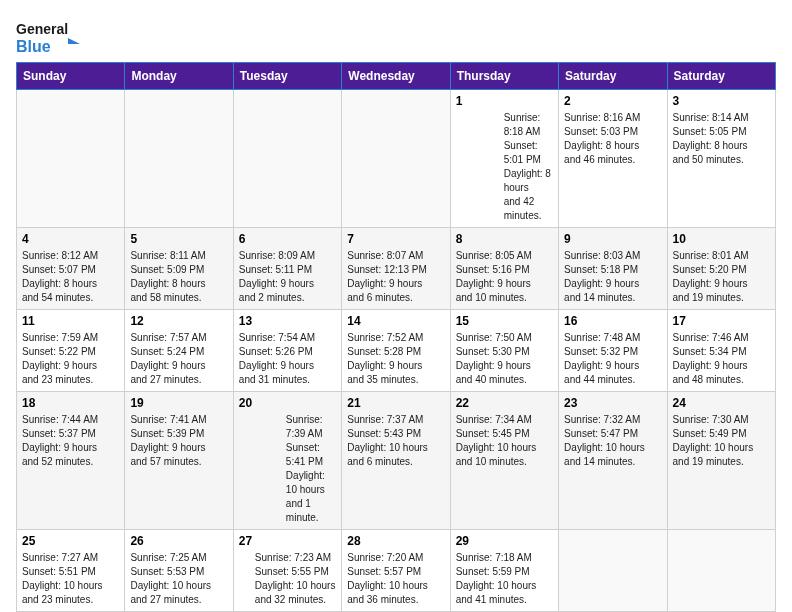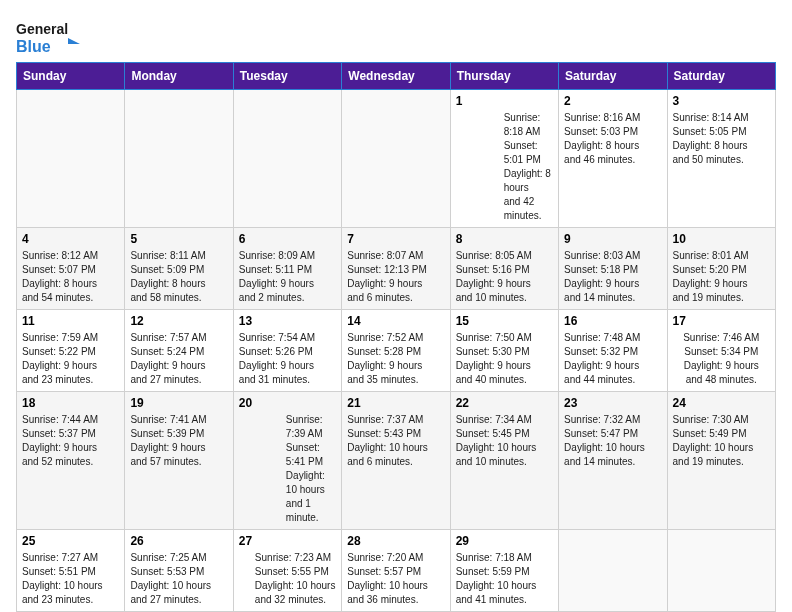--- a/index.html
+++ b/index.html
@@ -219,21 +219,21 @@
         </td>
         <td>
           <div class="day-number">16</div>
           <div class="day-info" style="white-space: pre-line;">Sunrise: 7:48 AM
 Sunset: 5:32 PM
 Daylight: 9 hours
 and 44 minutes.</div>
         </td>
         <td>
           <div class="day-number">17</div>
-          <div class="day-info" style="white-space: pre-line; text-align: center;">Sunrise: 7:46 AM
+          <div class="day-info" style="white-space: pre-line;">Sunrise: 7:46 AM
 Sunset: 5:34 PM
 Daylight: 9 hours
 and 48 minutes.</div>
         </td>
       </tr>
       <tr class="row-alt">
         <td>
           <div class="day-number">18</div>
           <div class="day-info" style="white-space: pre-line;">Sunrise: 7:44 AM
 Sunset: 5:37 PM

